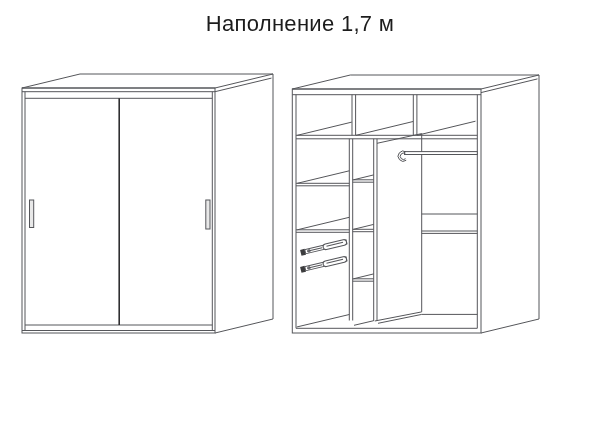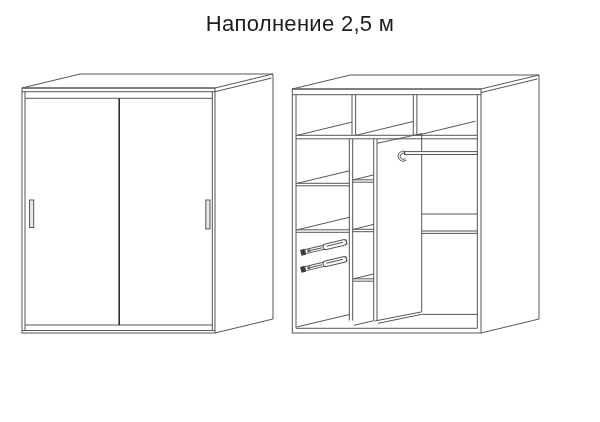--- a/index.html
+++ b/index.html
@@ -52,21 +52,21 @@
     stroke-width: 1;
   }
   .cap {
     fill: #3c3c3e;
     stroke: none;
   }
 </style>
 </head>
 <body>
 
-<h1 class="title">Наполнение 2,5 м</h1>
+<h1 class="title">Наполнение 1,7 м</h1>
 
 <svg class="scene" width="600" height="422" viewBox="0 0 600 422">
 
   <g>
 
     <g>
       <path class="ln" d="M22,88 L80,74 L273,74 L215,88 Z"></path>
       <path class="ln" d="M22,91.7 L215,91.7"></path>
       <path class="ln" d="M215,91.7 L271.5,78.1"></path>
     </g>

